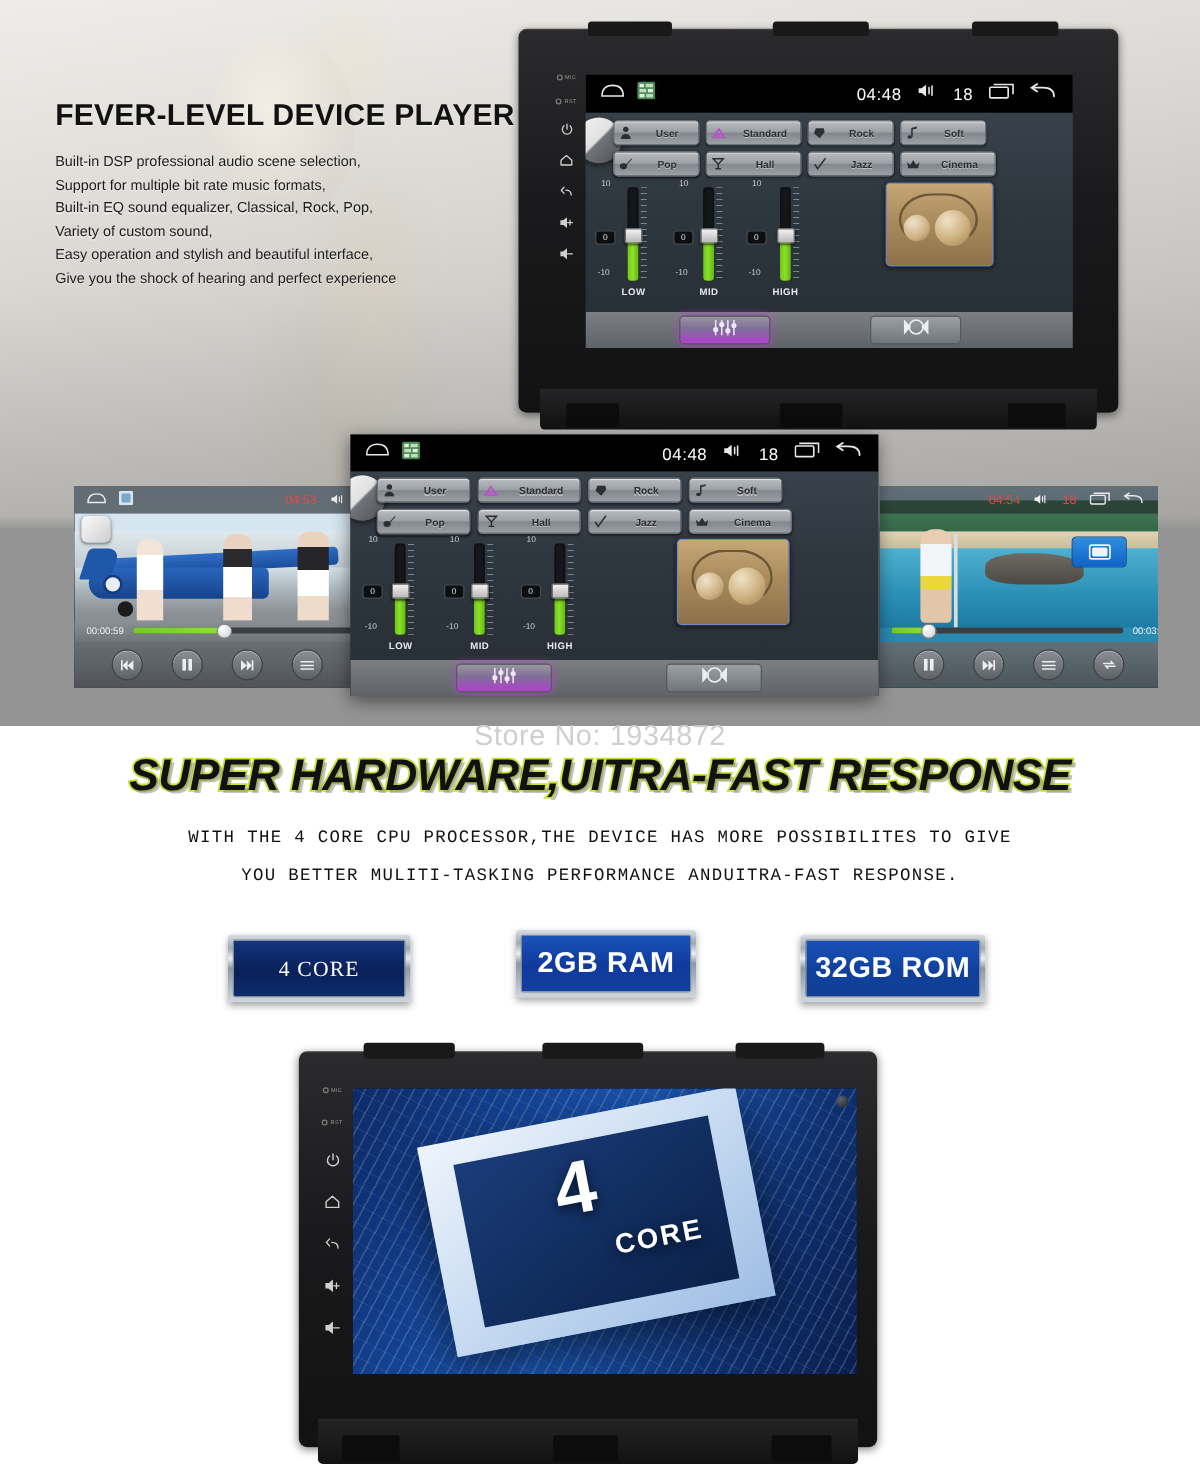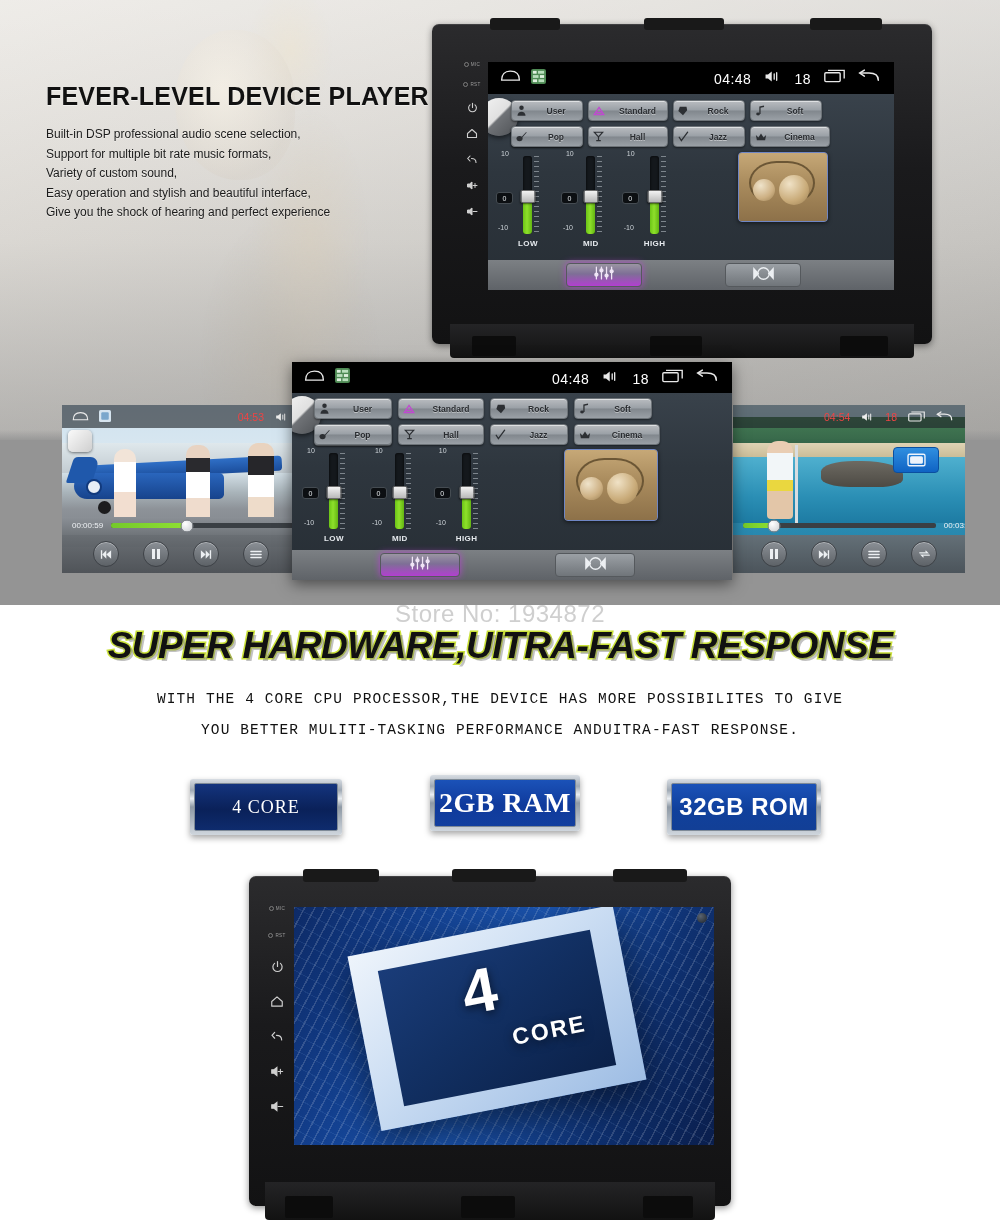--- a/index.html
+++ b/index.html
@@ -51,21 +51,21 @@
   .keycol .k{color:#cfcfcf;display:flex;align-items:center;justify-content:center;}
   .keycol .kt{font-size:4.6px;color:#9a9a9a;letter-spacing:.3px;
           display:flex;align-items:center;gap:2px;}
   .keycol .dot{width:3px;height:3px;border-radius:50%;border:.5px solid #7d7d7d;}
 
   
   .eq{position:absolute;background:#2c343c;overflow:hidden;}
   .eq .sbar{position:absolute;left:0;top:0;width:100%;
         background:#000;display:flex;align-items:center;}
   .eq .sbar .left{display:flex;align-items:center;gap:10px;padding-left:12px;}
-  .eq .sbar .right{margin-left:auto;display:flex;align-items:flex-end;gap:13px;padding-right:14px;}
+  .eq .sbar .right{margin-left:auto;display:flex;align-items:center;gap:13px;padding-right:14px;}
   .eq .sbar .clock{color:#fff;letter-spacing:.5px;}
   .eq .sbar .vol{color:#fff;}
   .eq .body{position:absolute;left:0;width:100%;
         background:linear-gradient(180deg,#39424b 0%,#2e363e 40%,#272e35 100%);}
 
   .presets{display:flex;flex-wrap:wrap;}
   .pbtn{display:flex;align-items:center;box-sizing:border-box;
         background:linear-gradient(180deg,#b9bcc0 0%,#9aa0a6 48%,#81878d 52%,#9aa0a6 100%);
         border:1px solid #6d7378;border-radius:4px;
         box-shadow:inset 0 1px 0 rgba(255,255,255,.55), 0 1px 2px rgba(0,0,0,.45);}
@@ -183,20 +183,21 @@
 
 <div id="hero">
   <div class="figure"></div>
   <div class="figure2"></div>
   <div class="darkwash"></div>
   <div id="hero-text">
     <div id="hero-title">FEVER-LEVEL DEVICE PLAYER</div>
     <div id="hero-lines">
       <div>Built-in DSP professional audio scene selection,</div>
       <div>Support for multiple bit rate music formats,</div>
+      <div>Built-in EQ sound equalizer, Classical, Rock, Pop,</div>
       <div>Variety of custom sound,</div>
       <div>Easy operation and stylish and beautiful interface,</div>
       <div>Give you the shock of hearing and perfect experience</div>
     </div>
   </div>
 </div>
 
 <div id="greyband2"></div>
 <div id="greyband"></div>
 
@@ -826,21 +827,21 @@
   <div>YOU BETTER MULITI-TASKING PERFORMANCE ANDUITRA-FAST RESPONSE.</div>
 </div>
 
 <div class="badge" style="left:190px;top:779px;width:152px;height:56px;">
   <div class="inner" style="background:linear-gradient(180deg,#14347e,#0a2159 55%,#0e2b6d);">
     <span style="font-family:'Liberation Serif',serif;font-size:18px;letter-spacing:1px;">4  CORE</span>
   </div>
 </div>
 <div class="badge" style="left:430px;top:775px;width:150px;height:56px;">
   <div class="inner" style="background:linear-gradient(180deg,#1b52b8,#0f3a9c 55%,#123f9f);">
-    <span style="font-family:Liberation Serif, serif;font-size:28px;font-weight:bold;letter-spacing:.5px;">2GB RAM</span>
+    <span style="font-family:Liberation Sans, sans-serif;font-size:24px;font-weight:bold;letter-spacing:.5px;">2GB RAM</span>
   </div>
 </div>
 <div class="badge" style="left:667px;top:779px;width:154px;height:56px;">
   <div class="inner" style="background:linear-gradient(180deg,#1b52b8,#10409c 55%,#123f96);">
     <span style="font-family:'Liberation Sans',sans-serif;font-size:24px;font-weight:bold;letter-spacing:.5px;">32GB ROM</span>
   </div>
 </div>
 
 <div class="unit" style="left:249px;top:876px;width:482px;height:330px;">
   <div class="bezel"></div>

